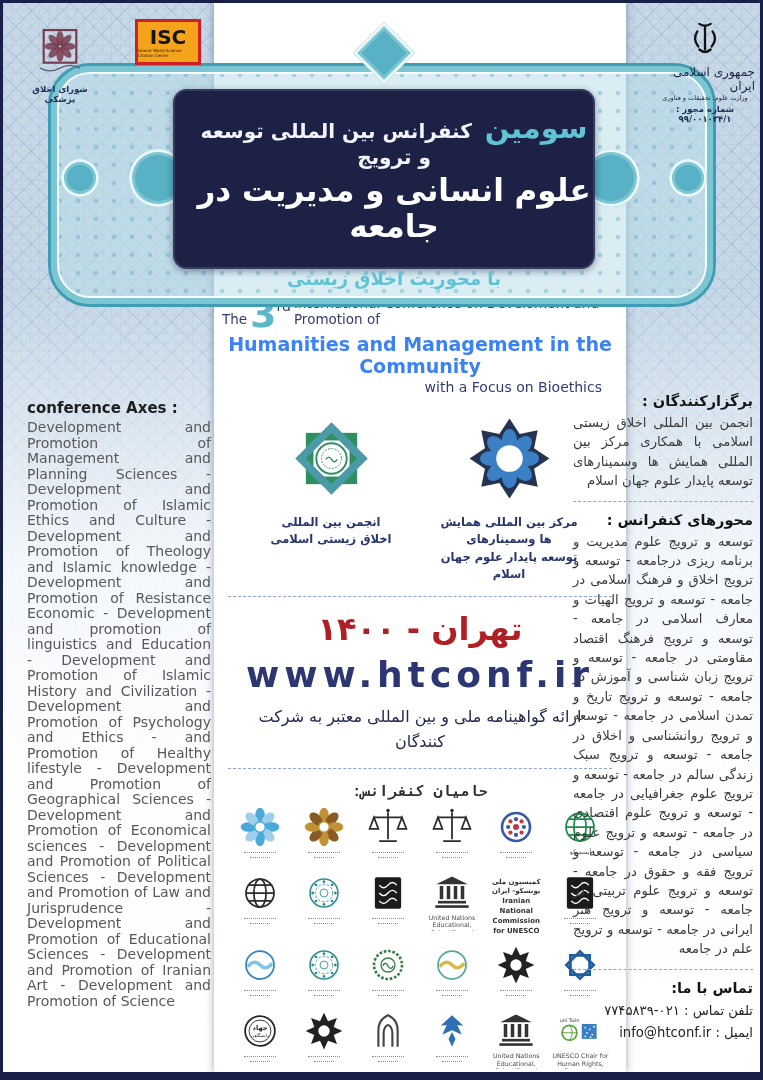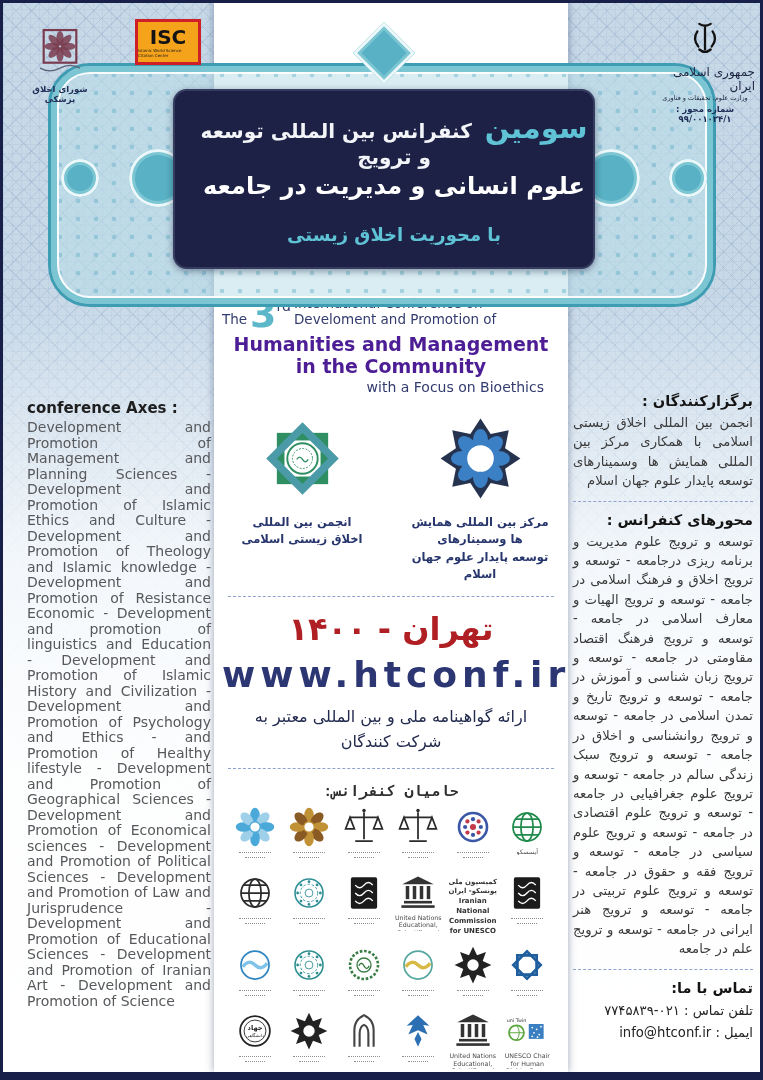--- a/index.html
+++ b/index.html
@@ -13,21 +13,21 @@
       repeating-linear-gradient(45deg, rgba(110,145,185,.20) 0 1px, transparent 1px 11px),
       repeating-linear-gradient(-45deg, rgba(110,145,185,.20) 0 1px, transparent 1px 11px),
       repeating-linear-gradient(90deg, rgba(130,160,200,.12) 0 1px, transparent 1px 9px),
       repeating-linear-gradient(0deg, rgba(130,160,200,.12) 0 1px, transparent 1px 9px);
   }
   .bg-fade{position:absolute; inset:0; z-index:0;
     background:linear-gradient(180deg, rgba(255,255,255,0) 0%, rgba(255,255,255,0) 27%,
        rgba(250,252,254,.88) 52%, rgba(255,255,255,.97) 72%, #ffffff 100%);}
 
   
-  .center-col{position:absolute; left:211px; top:0; width:354px; height:1069px; background:#fff;
+  .center-col{position:absolute; left:211px; top:0; width:412px; height:1069px; background:#fff;
     box-shadow:0 0 8px rgba(40,60,100,.45); z-index:1;}
   .col-content{padding:292px 8px 0;}
 
   
   .frame{position:absolute; left:45px; top:60px; width:668px; height:244px; z-index:2;
     border:3px solid #3f9db3; border-radius:42px;
     box-shadow:inset 0 0 0 6px #7cc5d3, inset 0 0 0 8px rgba(255,255,255,.9);
     background:radial-gradient(circle at 9px 9px, rgba(80,165,190,.38) 2px, transparent 2.6px) 0 0/18px 18px, rgba(185,222,233,.55);}
   .medallion{position:absolute; border-radius:50%; background:#58b1c4;
     box-shadow:inset 0 0 0 3px rgba(255,255,255,.85), inset 0 0 0 6px #7cc5d3; z-index:2;}
@@ -37,21 +37,21 @@
   .m-right-sm{left:666px; top:156px; width:38px; height:38px;}
   .top-diamond{position:absolute; left:359px; top:28px; width:44px; height:44px; background:#58b1c4;
     transform:rotate(45deg); box-shadow:inset 0 0 0 3px rgba(255,255,255,.85), inset 0 0 0 6px #7cc5d3; z-index:2;}
 
   
   .navy-card{position:absolute; left:170px; top:86px; width:422px; height:180px; z-index:3;
     background:#1c2145; border-radius:14px; text-align:center; direction:rtl;
     box-shadow:0 2px 7px rgba(20,30,60,.45), inset 0 0 0 2px rgba(130,140,180,.25); padding-top:22px;padding-left:20px;}
   .bn1{font-size:20px; font-weight:bold; color:#f2f4f8;}
   .bn1 .hl{font-size:29px; color:#5fc3d5; margin-left:6px;}
-  .bn2{font-size:24px; font-weight:bold; color:#ffffff; margin-top:3px;}
+  .bn2{font-size:31px; font-weight:bold; color:#ffffff; margin-top:3px;}
   .bn3{font-size:18px; font-weight:bold; color:#5fc3d5; margin-top:24px;}
 
   
   .uni-logo{position:absolute; left:14px; top:18px; width:86px; text-align:center; z-index:4;}
   .uni-cap{font-size:8.5px; font-weight:bold; color:#223058; margin-top:1px;}
   .isc-logo{position:absolute; left:104px; top:16px; width:66px; height:46px; z-index:4;
     background:#f6a31c; border:3px solid #cf2027; display:flex; flex-direction:column;
     align-items:center; justify-content:center;margin-left:28px;}
   .isc-txt{font-size:20px; font-weight:bold; color:#141414; line-height:1;}
   .isc-sub{font-size:4px; color:#20201a; margin-top:1px;}
@@ -59,21 +59,21 @@
   .gov-l1{font-size:12px; color:#1c2440;text-align:right;}
   .gov-l2{font-size:6.5px; color:#1c2440; margin-top:1px;}
   .gov-lic{font-size:8.5px; font-weight:bold; color:#1c2b55; margin-top:2px; direction:rtl;}
 
   
   .t1{display:flex; justify-content:center; align-items:flex-end; color:#333c6e; font-size:13.5px;}
   .t1 .the{margin:0 3px 3px 0;}
   .t1 .big3{font-size:38px; font-weight:bold; color:#5cb8c9; line-height:.78;}
   .t1 .rd{font-size:14px; margin-bottom:16px;}
   .t1 .t1text{margin:0 0 3px 3px;}
-  .t2{font-size:19px; font-weight:bold; color:#4c1d95; text-align:center; margin-top:3px;}
+  .t2{font-size:19px; font-weight:bold; color:#3b82f6; text-align:center; margin-top:3px;}
   .t3{font-size:14px; color:#333c6e; text-align:right; padding-right:16px; margin-top:2px;}
 
   
   .org-logos{display:flex; justify-content:center; align-items:flex-start; gap:28px; margin-top:16px;}
   .org-logo{width:150px; text-align:center;}
   .org-cap{font-size:11.5px; font-weight:bold; color:#27356d; line-height:1.5; margin-top:4px; direction:rtl;}
 
   .cdiv{border-top:1.7px dashed #8fa3cf; margin:13px 6px;}
   .city{font-size:32px; font-weight:bold; color:#b01f24; text-align:center; direction:rtl; margin-top:10px;}
   .website{font-size:36px; font-weight:bold; color:#2b3673; text-align:center; letter-spacing:5px; margin-top:6px;}

